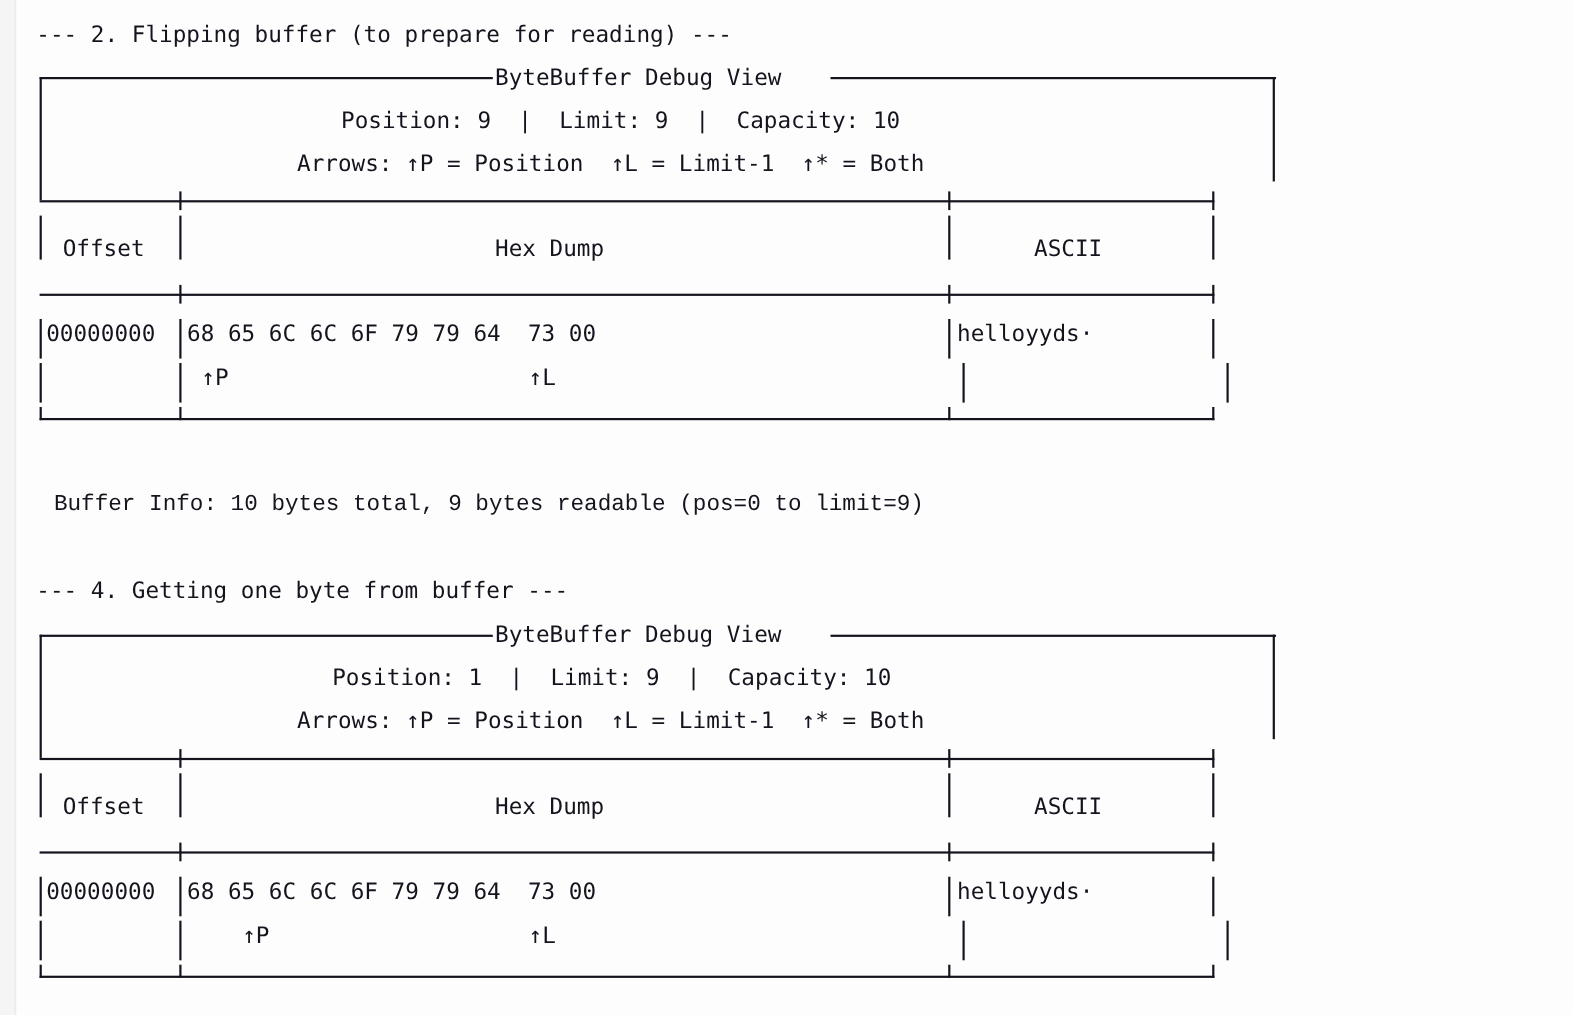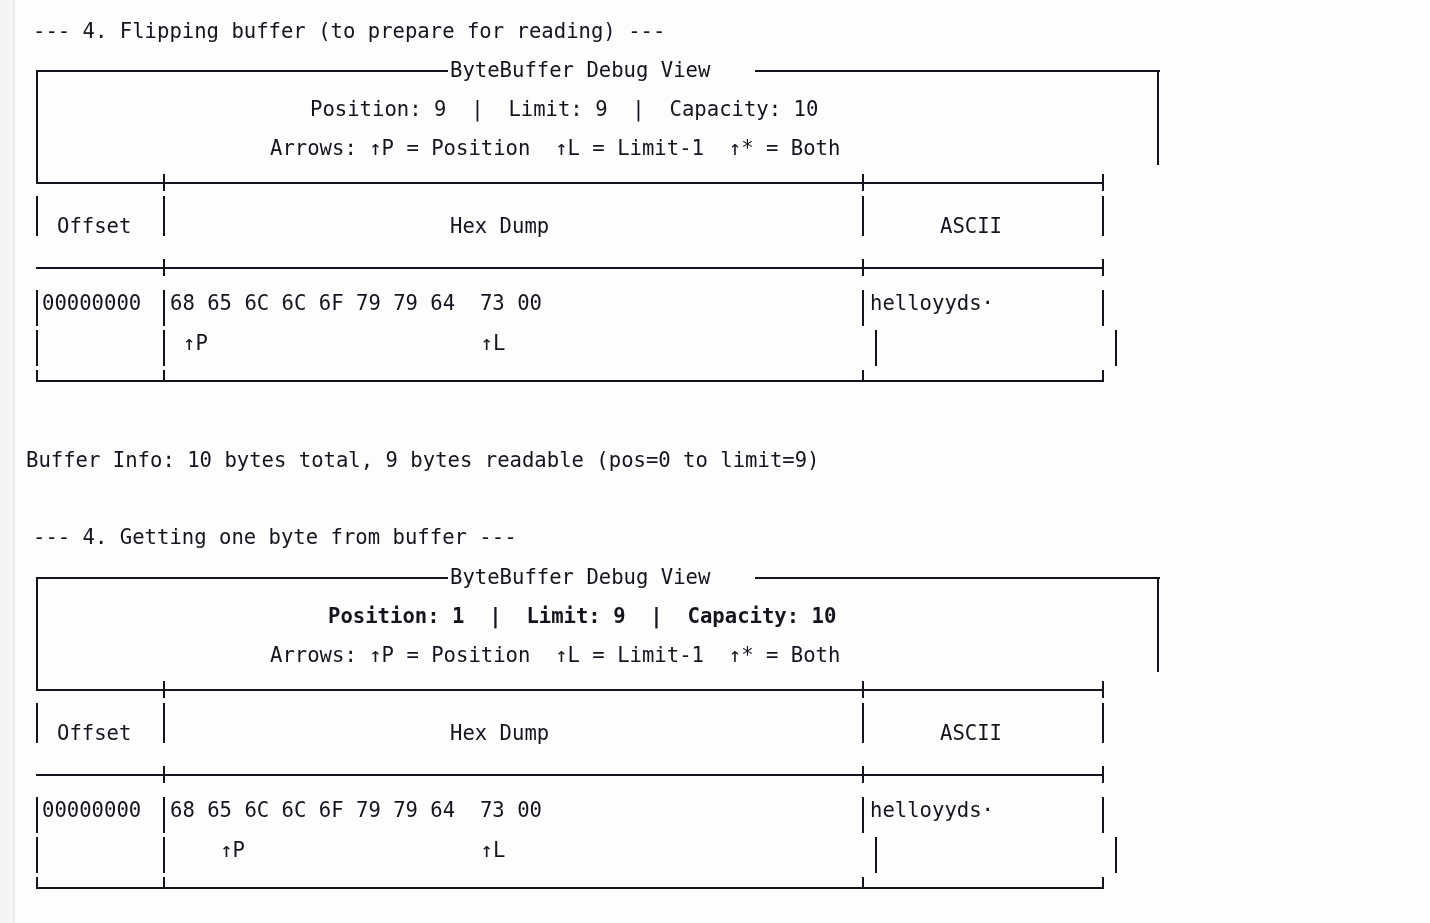--- a/index.html
+++ b/index.html
@@ -60,21 +60,21 @@
     background: #14141e;
   }
 </style>
 </head>
 <body>
 
 <div id="gutter-outer"></div>
 <div id="gutter-line"></div>
 <div id="page-surface"></div>
 
-<div class="txt" style="left:33px; top:20px;">--- 4. Flipping buffer (to prepare for reading) ---</div>
+<div class="txt" style="left:33px; top:20px;">--- 2. Flipping buffer (to prepare for reading) ---</div>
 
 <div class="hline" style="left:36px; top:70px; width:412px;"></div>
 <div class="txt" style="left:450px; top:59px;">ByteBuffer Debug View</div>
 <div class="hline" style="left:755px; top:70px; width:405px;"></div>
 <div class="vline" style="left:36px; top:70px; height:112px;"></div>
 <div class="vline" style="left:1157px; top:70px; height:95px;"></div>
 
 <div class="txt" style="left:310px; top:98px;">Position: 9  |  Limit: 9  |  Capacity: 10</div>
 <div class="txt" style="left:270px; top:137px;">Arrows: ↑P = Position  ↑L = Limit-1  ↑* = Both</div>
 
@@ -109,31 +109,31 @@
 <div class="txt" style="left:183px; top:332px;">↑P                      ↑L</div>
 <div class="vline" style="left:875px; top:330px; height:36px;"></div>
 <div class="vline" style="left:1115px; top:330px; height:36px;"></div>
 
 <div class="hline" style="left:36px; top:380px; width:1068px;"></div>
 <div class="vline" style="left:36px; top:370px; height:12px;"></div>
 <div class="vline" style="left:163px; top:370px; height:12px;"></div>
 <div class="vline" style="left:862px; top:370px; height:12px;"></div>
 <div class="vline" style="left:1102px; top:370px; height:12px;"></div>
 
-<div class="txt" style="left:26px; top:449px;">Buffer Info: 10 bytes total, 9 bytes readable (pos=0 to limit=9)</div>
+<div class="txt" style="left:49px; top:449px;font-family:Liberation Mono, monospace;">Buffer Info: 10 bytes total, 9 bytes readable (pos=0 to limit=9)</div>
 
 <div class="txt" style="left:33px; top:526px;text-align:center;">--- 4. Getting one byte from buffer ---</div>
 
 <div class="hline" style="left:36px; top:577px; width:412px;"></div>
 <div class="txt" style="left:450px; top:566px;">ByteBuffer Debug View</div>
 <div class="hline" style="left:755px; top:577px; width:405px;"></div>
 <div class="vline" style="left:36px; top:577px; height:112px;"></div>
 <div class="vline" style="left:1157px; top:577px; height:95px;"></div>
 
-<div class="txt" style="left:328px; top:605px;font-weight:bold;">Position: 1  |  Limit: 9  |  Capacity: 10</div>
+<div class="txt" style="left:302px; top:605px;">Position: 1  |  Limit: 9  |  Capacity: 10</div>
 <div class="txt" style="left:270px; top:644px;">Arrows: ↑P = Position  ↑L = Limit-1  ↑* = Both</div>
 
 <div class="hline" style="left:36px; top:689px; width:1068px;"></div>
 <div class="vline" style="left:163px; top:681px; height:17px;"></div>
 <div class="vline" style="left:862px; top:681px; height:17px;"></div>
 <div class="vline" style="left:1102px; top:681px; height:17px;"></div>
 
 <div class="vline" style="left:36px; top:703px; height:40px;"></div>
 <div class="txt" style="left:57px; top:722px;">Offset</div>
 <div class="vline" style="left:163px; top:703px; height:40px;"></div>

